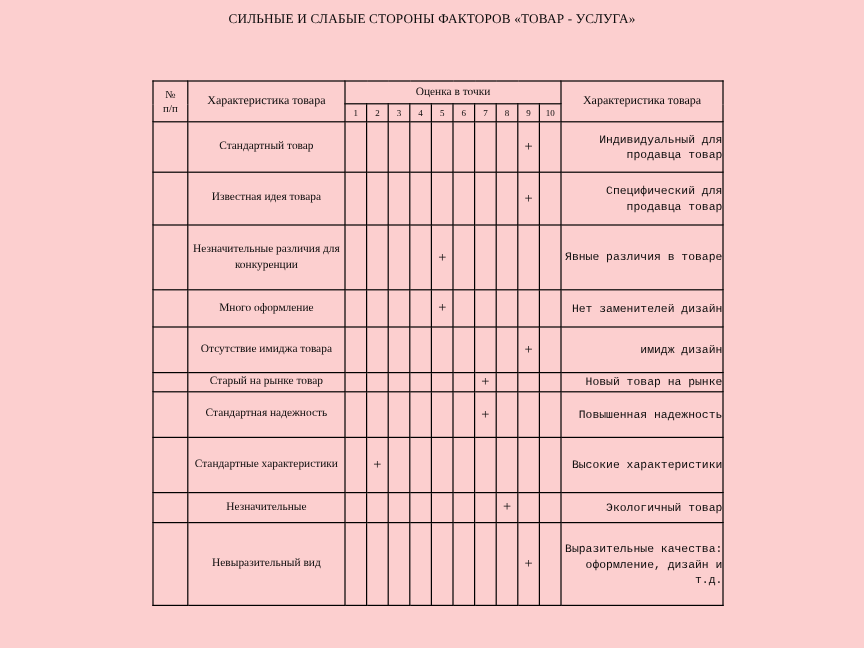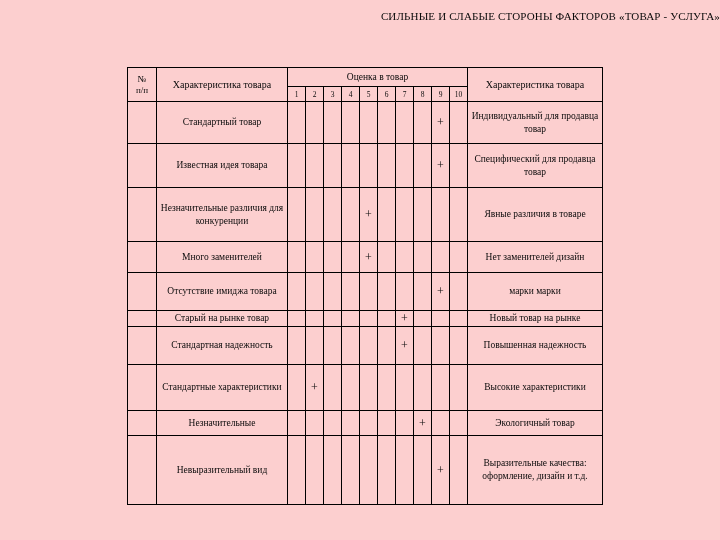--- a/index.html
+++ b/index.html
@@ -21,21 +21,21 @@
     height: 540px;
     box-sizing: border-box;
   }
 
   
   .title-block {
     position: absolute;
     left: 0;
     top: 8px;
     width: 720px;
-    text-align: right;
+    text-align: center;
   }
   .title-line {
     font-size: 11.5px;
     line-height: 17px;
     letter-spacing: 0.15px;
     white-space: nowrap;
   }
   .title-line-1 { font-size: 11px; }
   .title-line-2 { font-size: 11.5px; }
 
@@ -106,21 +106,22 @@
   td.c-score {
     width: 18px;
     text-align: center;
     font-size: 11px;
     line-height: 11px;
   }
   td.c-right {
     font-size: 9.5px;
     line-height: 13px;
     padding: 0 6px 0 8px;
-    text-align: center;
+    text-align: right;
+    font-family: Liberation Mono, monospace;
   }
   .mark {
     display: inline-block;
     font-size: 12px;
     line-height: 10px;
   }
 </style>
 </head>
 <body>
 
@@ -132,21 +133,21 @@
 
   <div class="table-wrap">
     <table class="matrix">
       <thead>
         <tr>
           <th class="h-num" rowspan="2">
             <div>№</div>
             <div>п/п</div>
           </th>
           <th class="h-left" rowspan="2">Характеристика товара</th>
-          <th class="h-score-group" colspan="10">Оценка в товар</th>
+          <th class="h-score-group" colspan="10">Оценка в точки</th>
           <th class="h-right" rowspan="2">Характеристика товара</th>
         </tr>
         <tr id="scale-row">
             <th class="h-tick">1</th>
             <th class="h-tick">2</th>
             <th class="h-tick">3</th>
             <th class="h-tick">4</th>
             <th class="h-tick">5</th>
             <th class="h-tick">6</th>
             <th class="h-tick">7</th>
@@ -196,21 +197,21 @@
             <td class="c-score"><span class="mark">+</span></td>
             <td class="c-score"></td>
             <td class="c-score"></td>
             <td class="c-score"></td>
             <td class="c-score"></td>
             <td class="c-score"></td>
             <td class="c-right">Явные различия в товаре</td>
           </tr>
           <tr style="height: 31px;">
             <td class="c-num"></td>
-            <td class="c-left">Много заменителей</td>
+            <td class="c-left">Много оформление</td>
             <td class="c-score"></td>
             <td class="c-score"></td>
             <td class="c-score"></td>
             <td class="c-score"></td>
             <td class="c-score"><span class="mark">+</span></td>
             <td class="c-score"></td>
             <td class="c-score"></td>
             <td class="c-score"></td>
             <td class="c-score"></td>
             <td class="c-score"></td>
@@ -222,21 +223,21 @@
             <td class="c-score"></td>
             <td class="c-score"></td>
             <td class="c-score"></td>
             <td class="c-score"></td>
             <td class="c-score"></td>
             <td class="c-score"></td>
             <td class="c-score"></td>
             <td class="c-score"></td>
             <td class="c-score"><span class="mark">+</span></td>
             <td class="c-score"></td>
-            <td class="c-right">марки марки</td>
+            <td class="c-right">имидж дизайн</td>
           </tr>
           <tr style="height: 16px;">
             <td class="c-num"></td>
             <td class="c-left">Старый на рынке товар</td>
             <td class="c-score"></td>
             <td class="c-score"></td>
             <td class="c-score"></td>
             <td class="c-score"></td>
             <td class="c-score"></td>
             <td class="c-score"></td>

